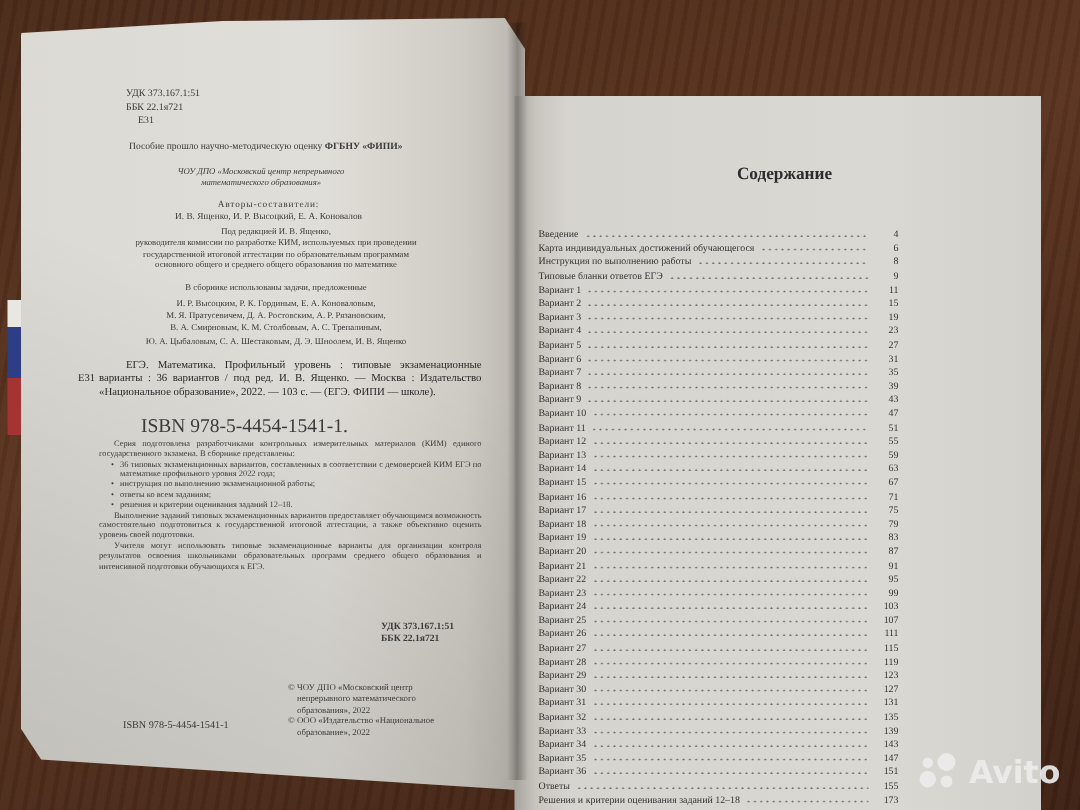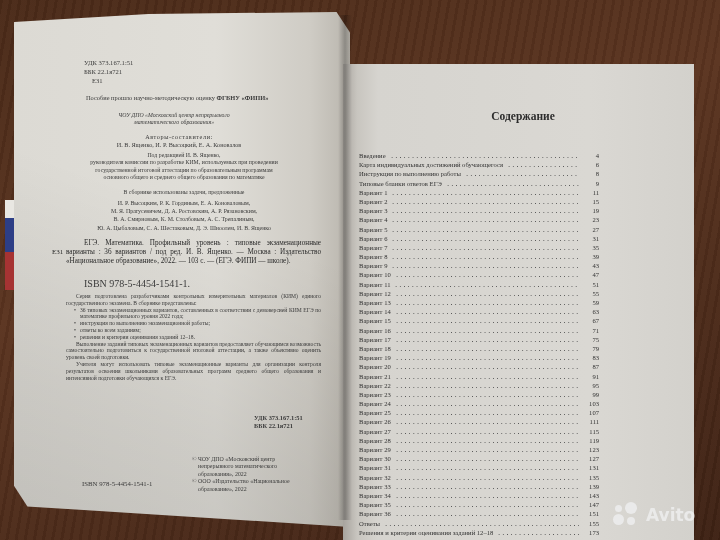--- a/index.html
+++ b/index.html
@@ -56,21 +56,21 @@
   .approved b { font-weight: bold; }
   .org { left: 60px; top: 100px; width: 200px; text-align: center; font-style: italic; font-size: 5.8px; line-height: 7px; }
   .authors-label { left: 60px; top: 121px; width: 210px; text-align: center; letter-spacing: 0.6px; }
   .authors { left: 60px; top: 129px; width: 210px; text-align: center; }
   .editor { left: 40px; top: 140px; width: 260px; text-align: center; font-size: 5.8px; line-height: 7.4px; }
   .contrib-label { left: 40px; top: 177px; width: 260px; text-align: center; font-size: 5.8px; }
   .contribs { left: 40px; top: 187px; width: 260px; text-align: center; font-size: 5.9px; line-height: 8.2px; }
   .biblio { left: 52px; top: 227px; width: 255px; font-size: 7.2px; line-height: 8.8px; text-align: justify; color: #2a2a2a; }
   .biblio .code { position: absolute; left: -14px; top: 9px; font-size: 7px; }
   .biblio-text { text-indent: 18px; }
-  .isbn1 { left: 70px; top: 268px; font-size: 10px; text-align: right; }
+  .isbn1 { left: 80px; top: 268px; font-size: 13px; text-align: right; }
   .series { left: 52px; top: 281px; width: 255px; font-size: 5.6px; line-height: 6.8px; text-align: justify; }
   .series ul { list-style: none; padding-left: 14px; }
   .series li::before { content: "•"; margin-right: 4px; margin-left: -6px; }
   .series p { text-indent: 10px; }
   .udk-bottom { left: 240px; top: 402px; font-size: 6.4px; line-height: 8px; font-weight: bold; }
   .isbn2 { left: 68px; top: 468px; font-size: 6.8px; }
   .copyright { left: 178px; top: 444px; font-size: 5.9px; line-height: 7.4px; width: 120px; }
   .copyright .indent { padding-left: 6px; }
 
   
@@ -87,21 +87,21 @@
   .toc-row .dots {
     flex: 1 1 auto; overflow: hidden; height: 7px; margin: 0 2px;
     background-image: radial-gradient(circle, #555 0.55px, transparent 0.7px);
     background-size: 4.2px 7px; background-position: 0 3px; background-repeat: repeat-x;
   }
   .toc-row .page { flex: 0 0 18px; text-align: right; }
 
   
   .avito {
     position: absolute; left: 613px; top: 500px; height: 30px; display: flex; align-items: center;
-    color: rgba(235,235,235,0.92); font-family: "DejaVu Sans", sans-serif; font-weight: bold; font-size: 17px;
+    color: rgba(235,235,235,0.92); font-family: "DejaVu Sans", sans-serif; font-weight: bold; font-size: 21px;
   }
   .avito-dots { position: relative; width: 30px; height: 26px; margin-right: 3px; }
   .avito-dots span { position: absolute; border-radius: 50%; background: rgba(235,235,235,0.92); }
   .avito-dots .d1 { width: 7px; height: 7px; left: 2px; top: 3px; }
   .avito-dots .d2 { width: 12px; height: 12px; left: 12px; top: 0px; }
   .avito-dots .d3 { width: 11px; height: 11px; left: 0px; top: 12px; }
   .avito-dots .d4 { width: 8px; height: 8px; left: 14px; top: 15px; }
 </style>
 </head>
 <body>

